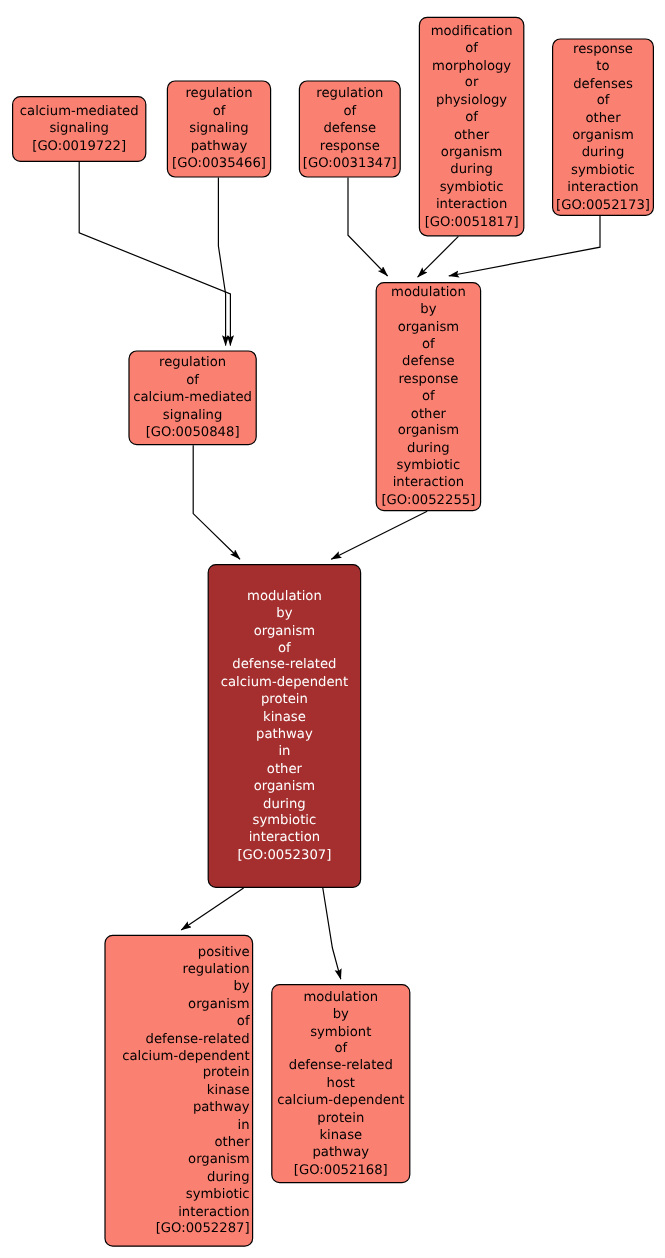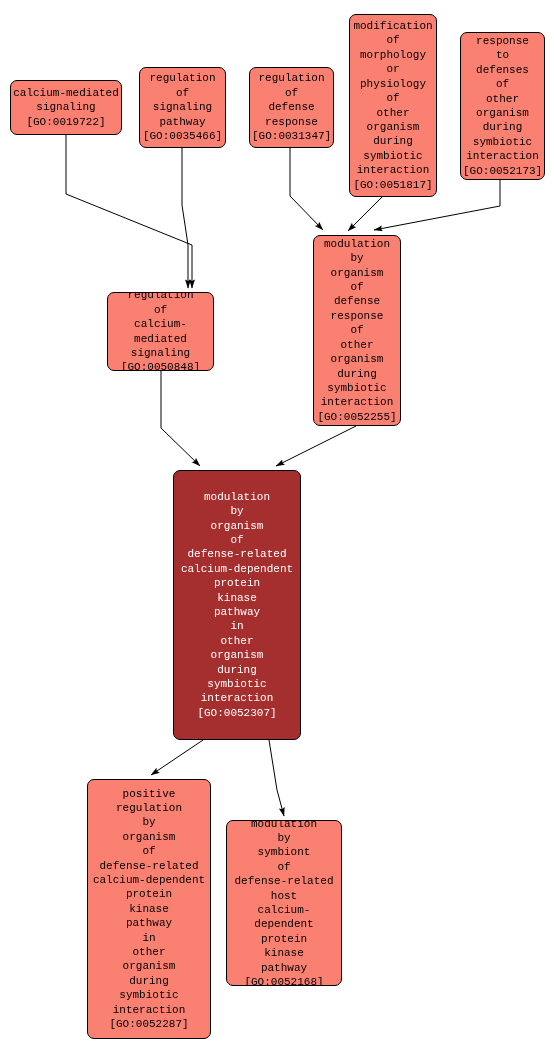--- a/index.html
+++ b/index.html
@@ -44,21 +44,20 @@
     letter-spacing: 0px;
   }
   .go-node.selected {
     background: #a52f2f;
     color: #ffffff;
   }
   .node-label {
     display: block;
     width: 100%;
     white-space: pre-line;
-    font-family: Liberation Mono, monospace;
   }
 </style>
 </head>
 <body>
 
 <div id="canvas">
 
   <svg id="edge-layer" viewBox="0 0 554 1048">
     <defs>
       <marker id="arrowhead" markerWidth="10" markerHeight="10" refX="8.6" refY="3" orient="auto" markerUnits="strokeWidth">
@@ -141,21 +140,21 @@
 protein
 kinase
 pathway
 in
 other
 organism
 during
 symbiotic
 interaction
 [GO:0052307]</span></div>
-      <div class="go-node" title="positive regulation by organism of defense-related calcium-dependent protein kinase pathway in other organism during symbiotic interaction [GO:0052287]" style="left: 87px; top: 779px; width: 124px; height: 260px;"><span class="node-label">positive
+      <div class="go-node" title="positive regulation by organism of defense-related calcium-dependent protein kinase pathway in other organism during symbiotic interaction [GO:0052287]" style="left: 87px; top: 779px; width: 124px; height: 260px; text-align: right;"><span class="node-label">positive
 regulation
 by
 organism
 of
 defense-related
 calcium-dependent
 protein
 kinase
 pathway
 in

